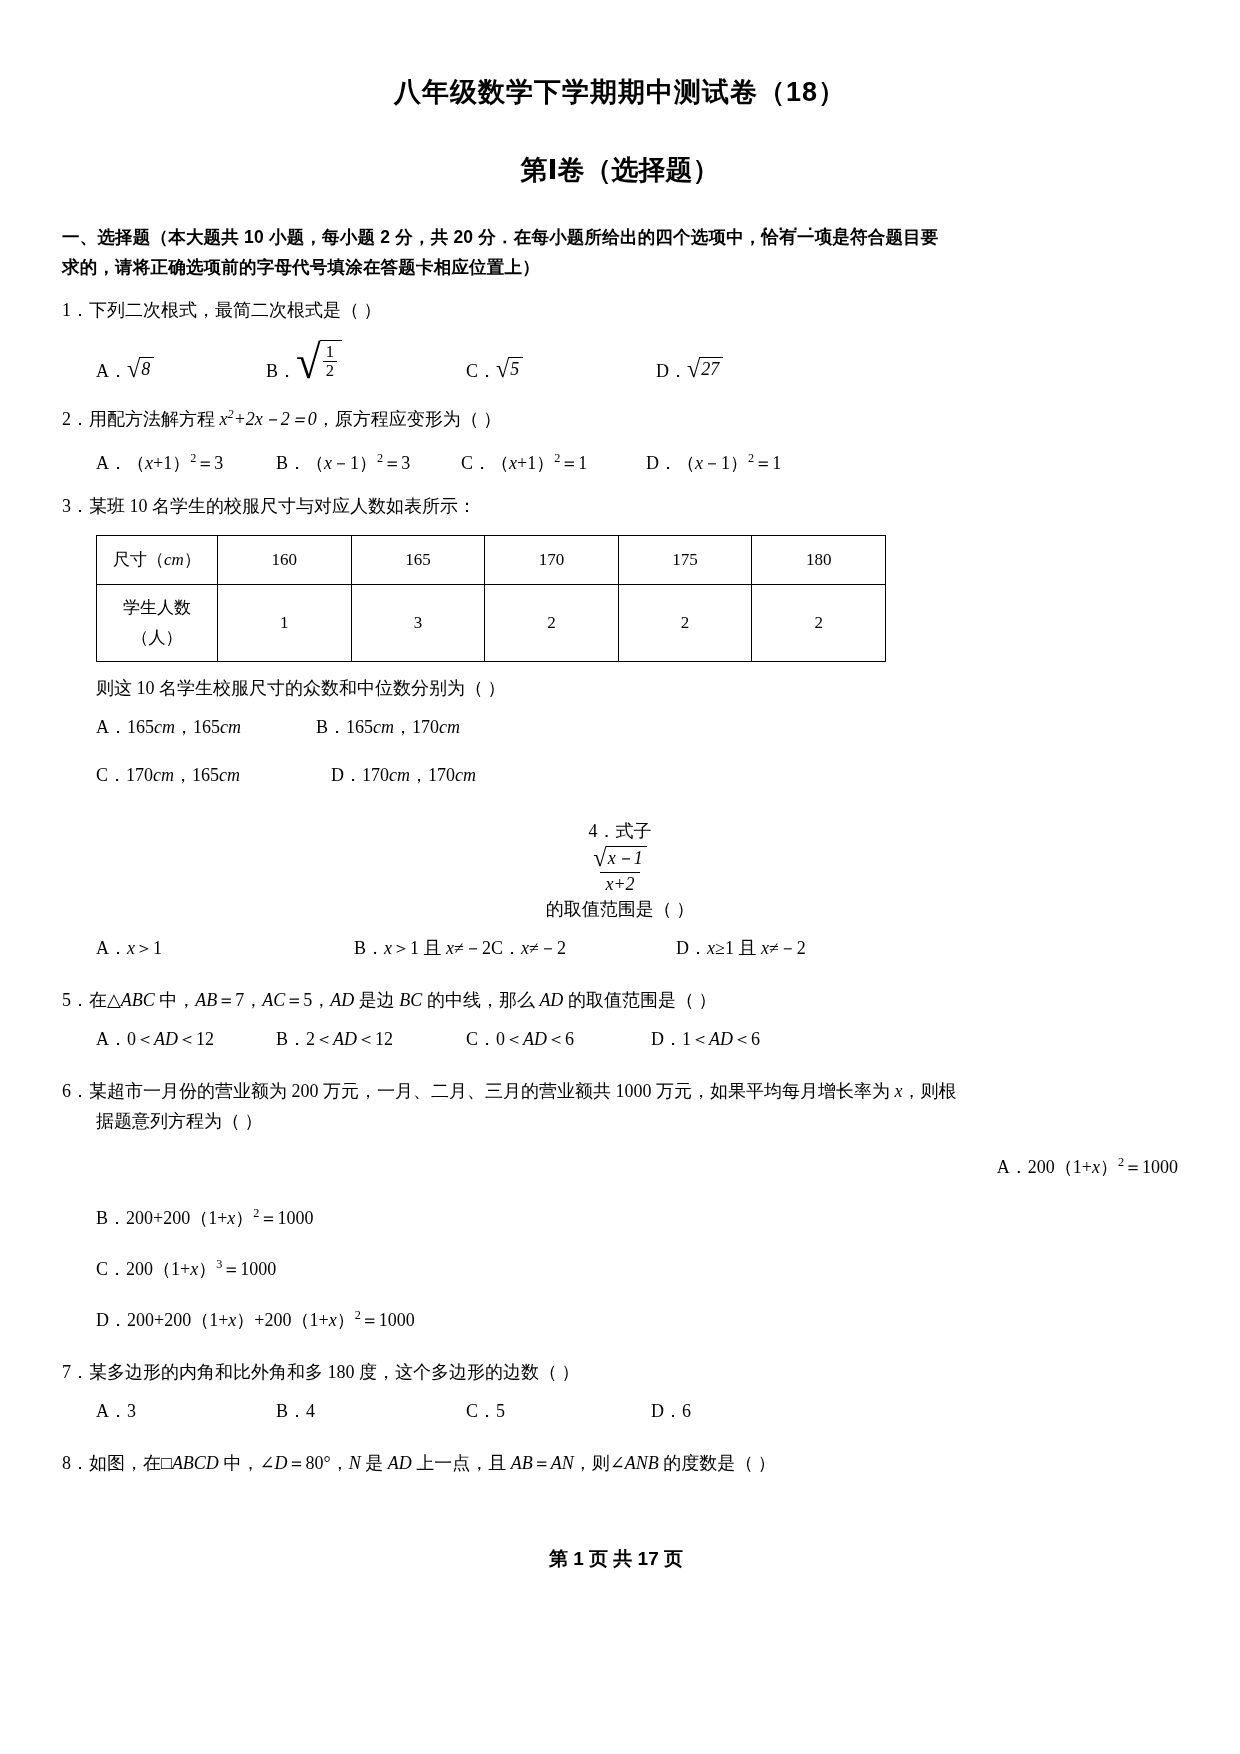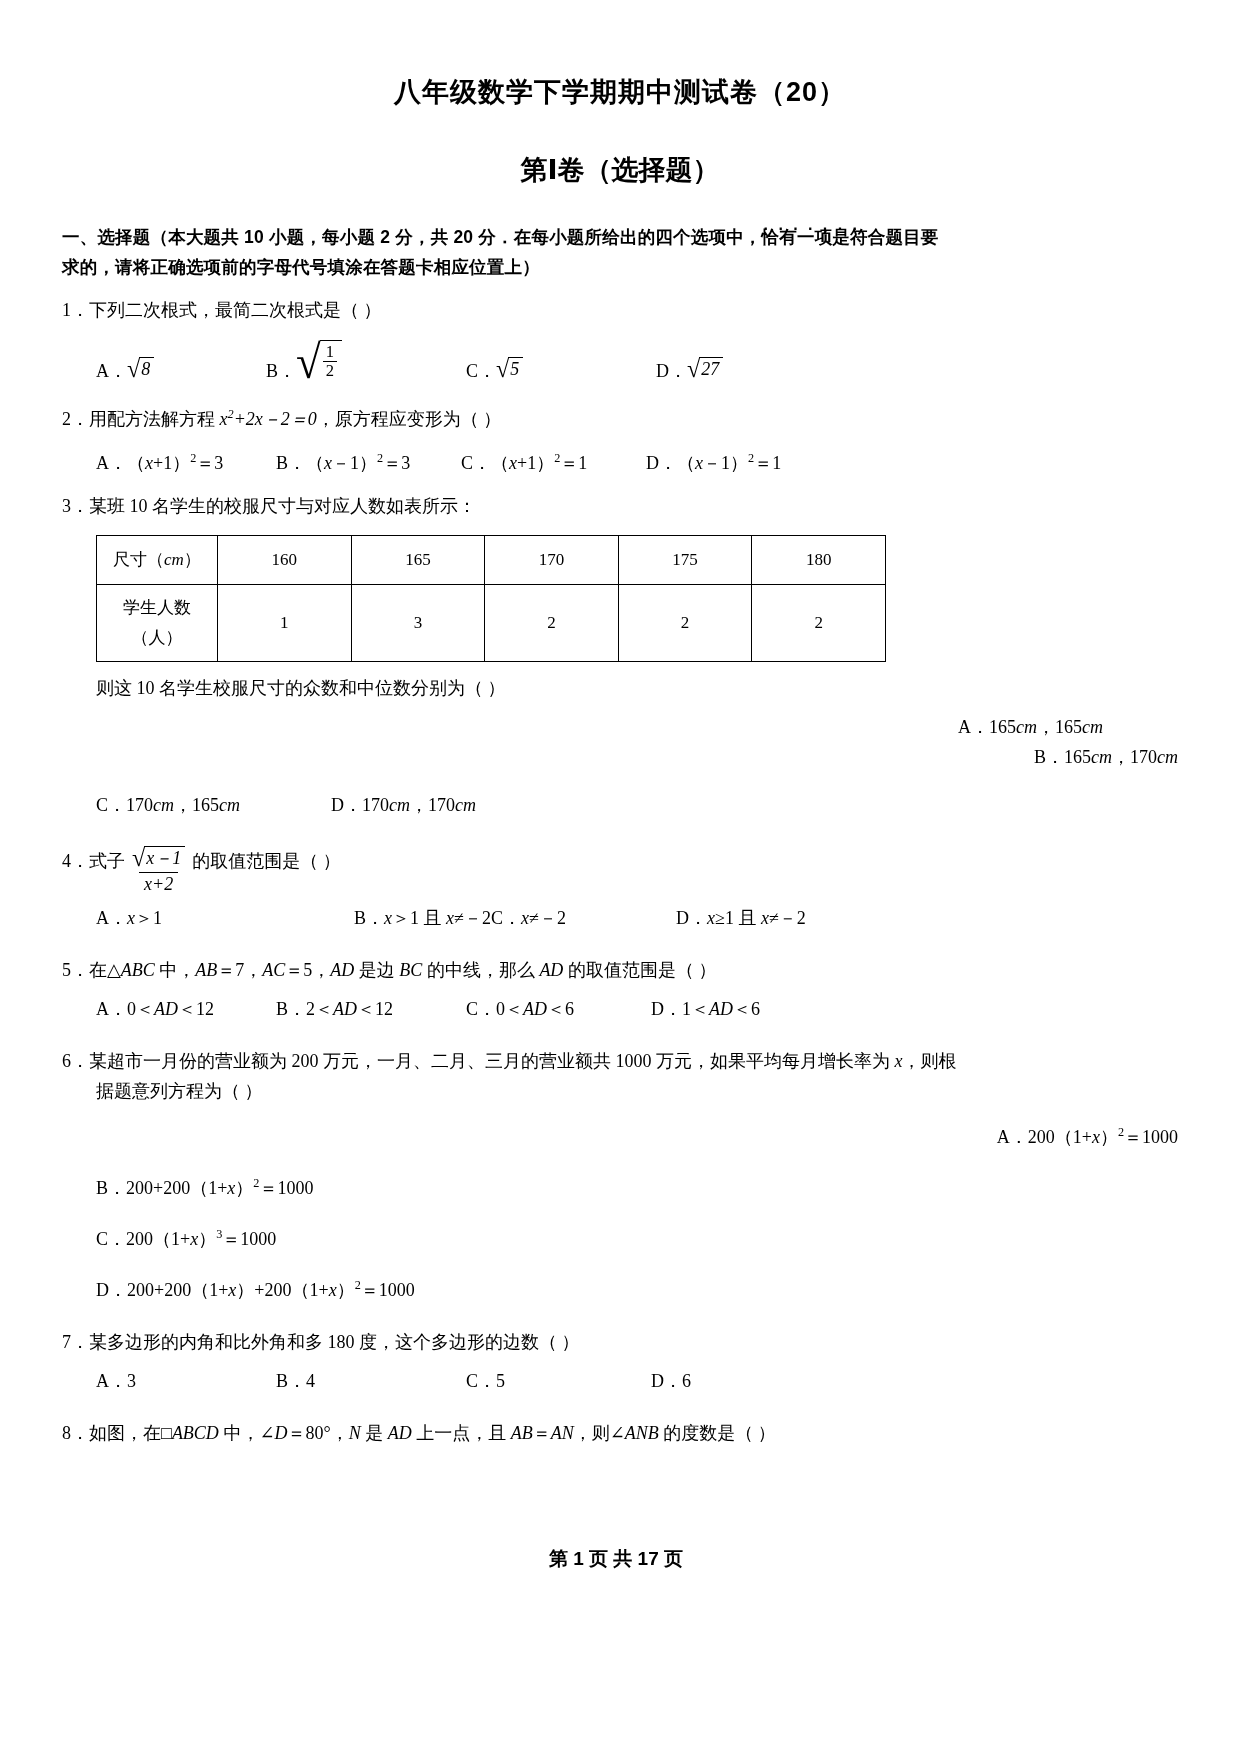--- a/index.html
+++ b/index.html
@@ -158,21 +158,21 @@
     font-size: 19px;
     font-weight: bold;
     font-family: "Liberation Sans", "DejaVu Sans", sans-serif;
   }
 </style>
 </head>
 <body>
 
 <div class="page">
 
-  <h1 class="doc-title">八年级数学下学期期中测试卷（20）</h1>
+  <h1 class="doc-title">八年级数学下学期期中测试卷（18）</h1>
   <h2 class="section-title">第Ⅰ卷（选择题）</h2>
 
   <div class="instructions">
     <span>一、选择题（本大题共 10 小题，每小题 2 分，共 20 分．在每小题所给出的四个选项中，</span><span class="emph-dots">恰有一项是符合题目要</span><br>
     <span>求的，请将正确选项前的字母代号填涂在答题卡相应位置上）</span>
   </div>
 
   <div class="q">
     <span class="q-stem">1．下列二次根式，最简二次根式是（        ）</span>
     <div class="opts">
@@ -242,33 +242,33 @@
         <td>1</td>
         <td>3</td>
         <td>2</td>
         <td>2</td>
         <td>2</td>
       </tr>
     </tbody>
       </table>
     <span class="sub-line">则这 10 名学生校服尺寸的众数和中位数分别为（        ）</span>
     <div class="opts">
-      <div class="opts-row" style="flex-direction:column;">
+      <div class="opts-row" style="">
         <span class="opt" style="width:220px;">A．165<i class="v">cm</i>，165<i class="v">cm</i></span>
         <span class="opt">B．165<i class="v">cm</i>，170<i class="v">cm</i></span>
       </div>
       <div class="opts-row" style="margin-top:18px;">
         <span class="opt" style="width:235px;">C．170<i class="v">cm</i>，165<i class="v">cm</i></span>
         <span class="opt">D．170<i class="v">cm</i>，170<i class="v">cm</i></span>
       </div>
     </div>
   </div>
 
   <div class="q" style="margin-top:26px;">
-    <span class="q-stem" style="display:flex;">
+    <span class="q-stem" style="display:flex;align-items:center;flex-direction:column;">
       <span>4．式子 </span>
         <span class="bigfrac">
           <span class="num"><span class="rad">
               <span class="rad-sign">√</span>
               <span class="rad-body"><i class="v">x－1</i></span>
             </span></span>
           <span class="den"><i class="v">x+2</i></span>
         </span>
         <span> 的取值范围是（        ）</span>
     </span>

